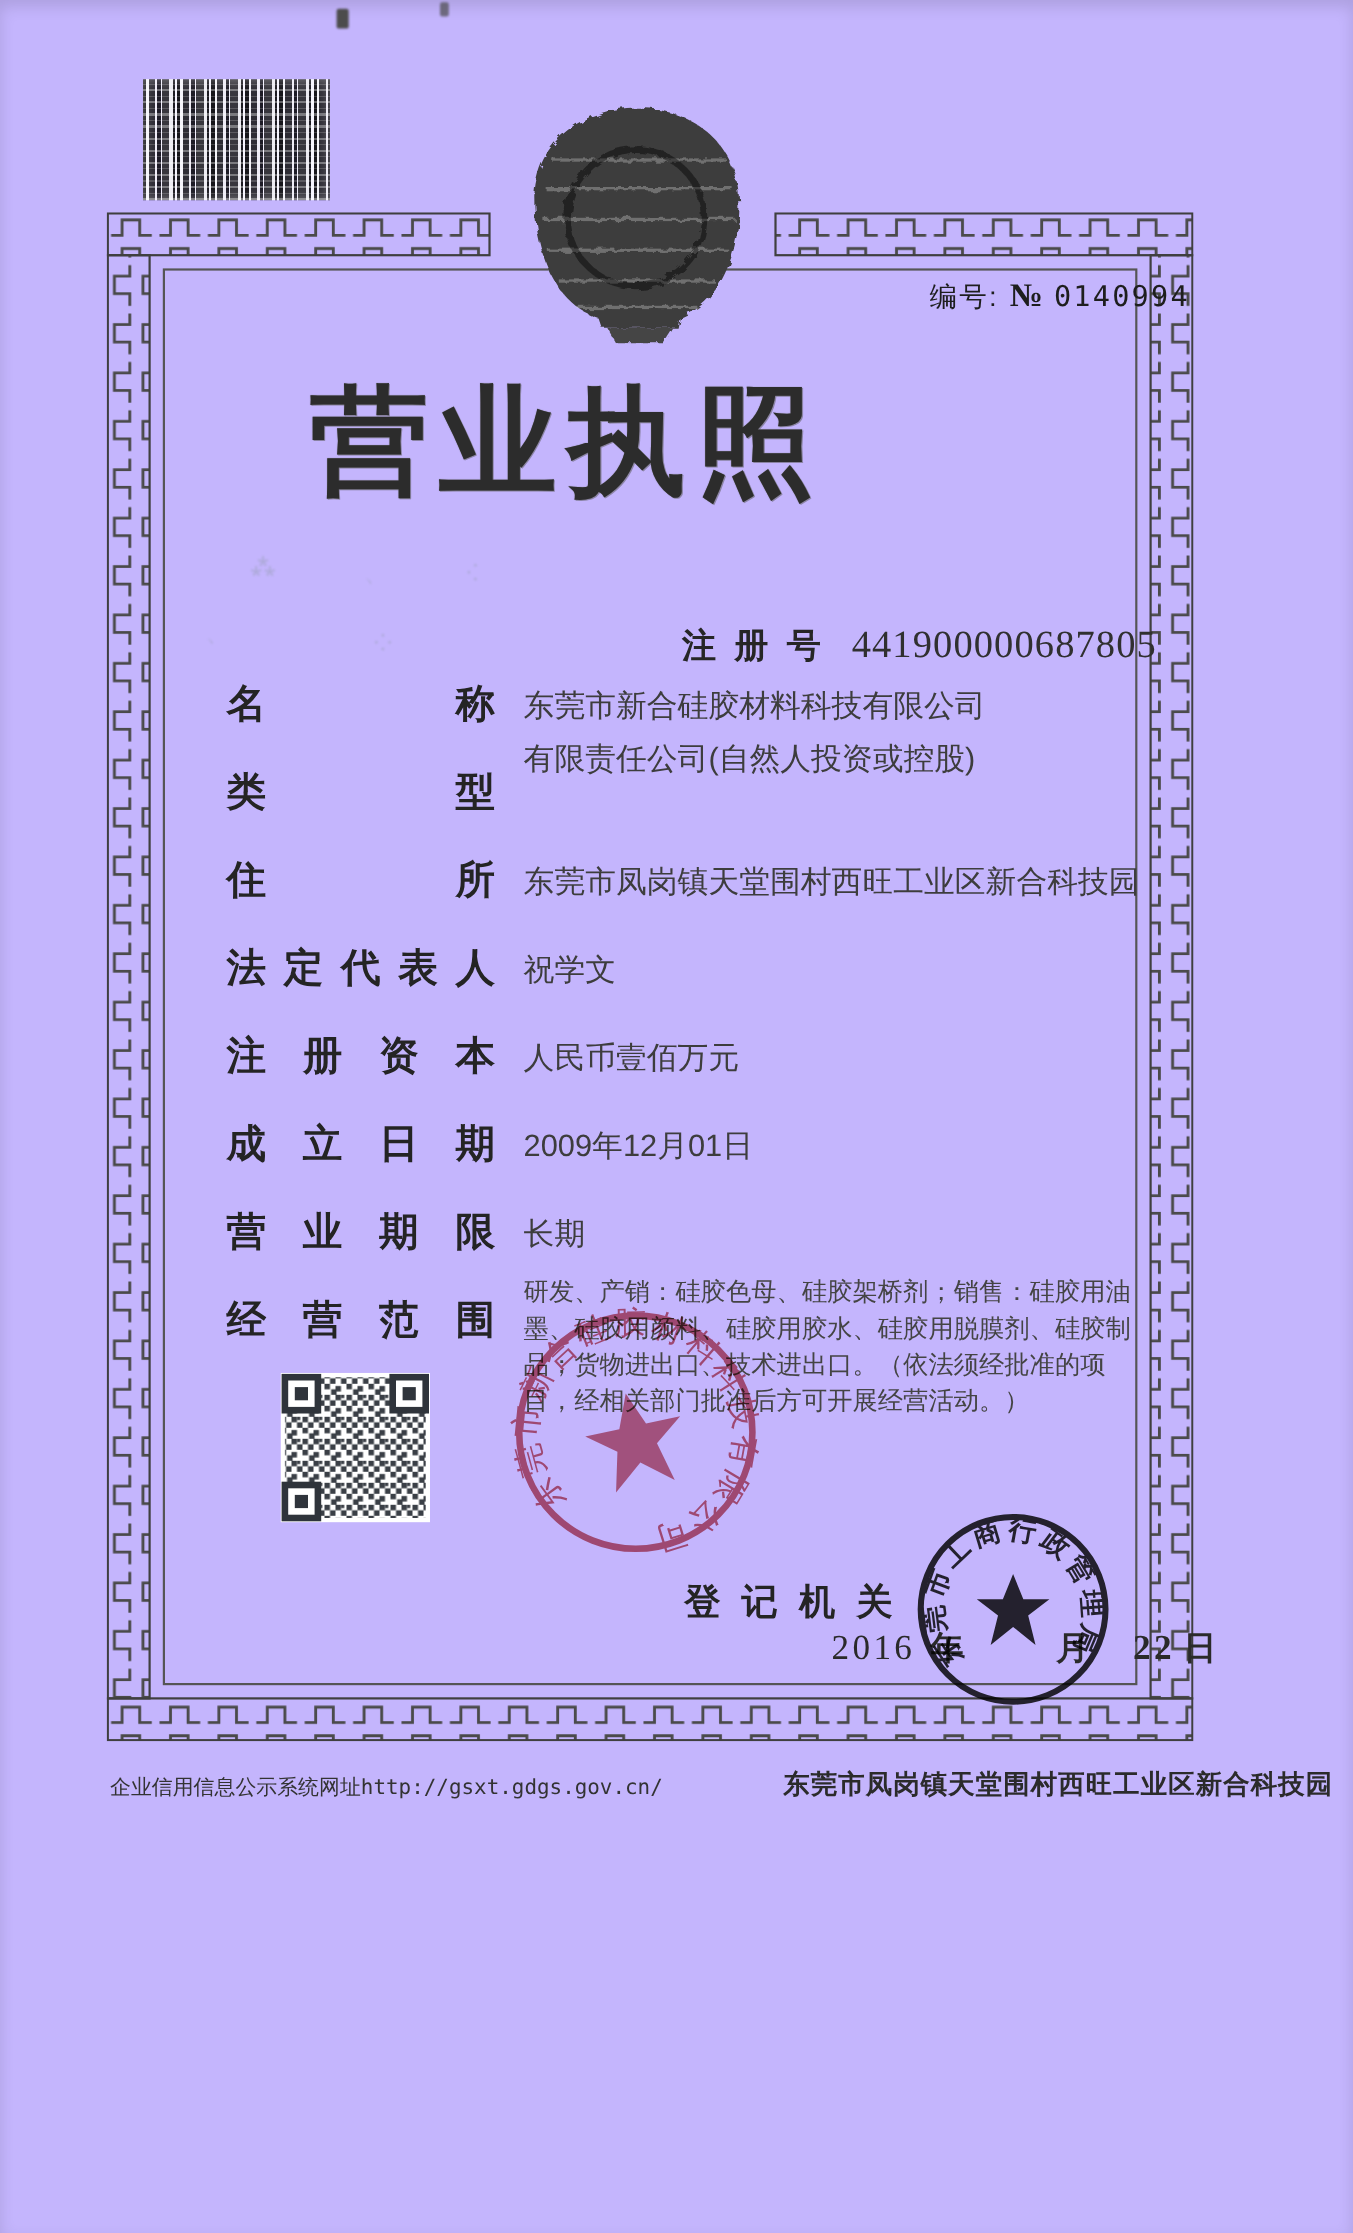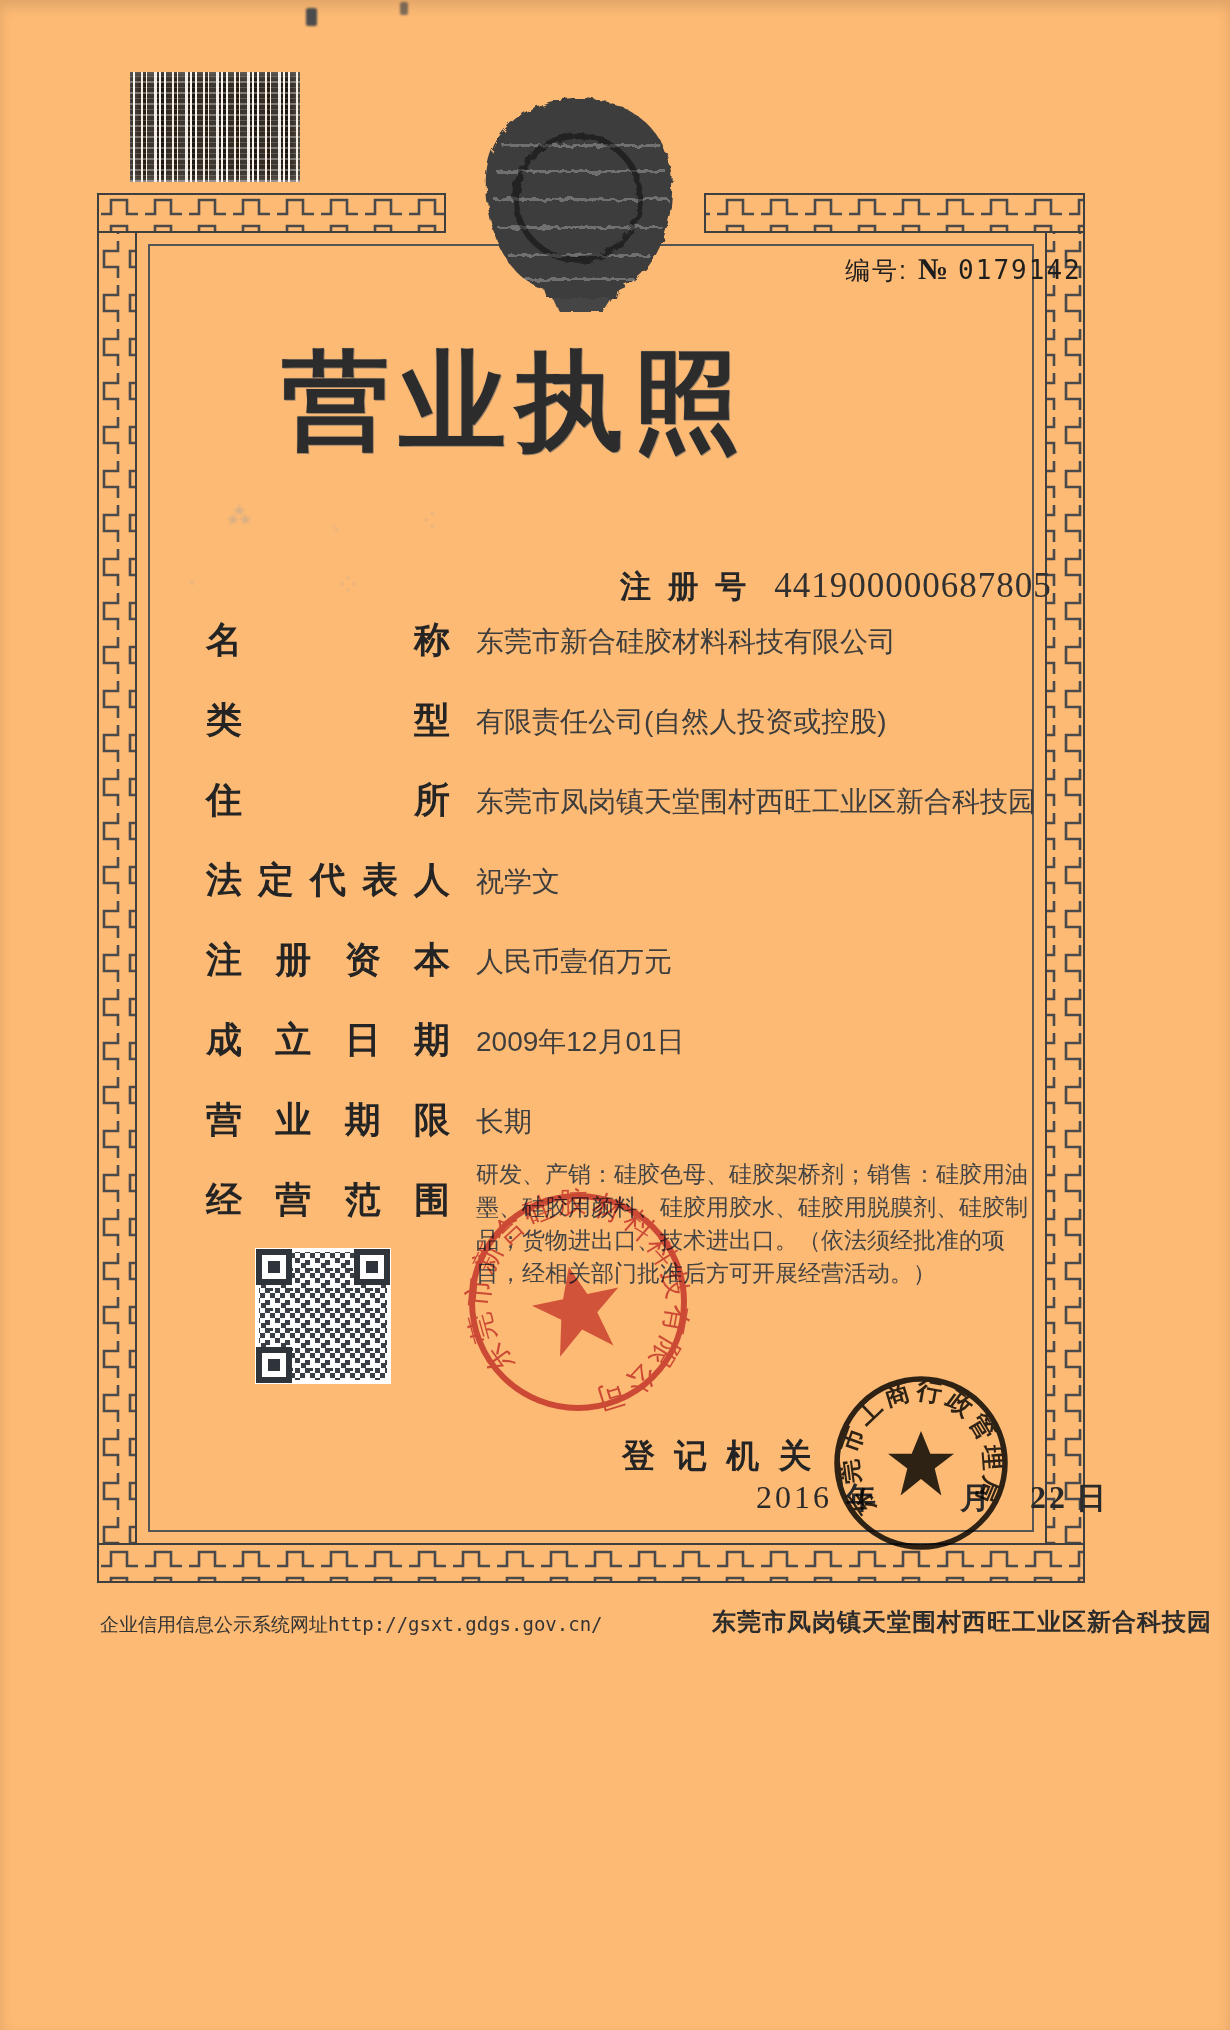--- a/index.html
+++ b/index.html
@@ -1,17 +1,17 @@
 <!DOCTYPE html>
 <html><head>
 <meta charset="utf-8">
 <style>
   html,body{margin:0;padding:0;background:#e9e9e9;}
   .page{
-    position:relative;width:1230px;height:2030px;background:#fdba74;
+    position:relative;width:1230px;height:2030px;background:#c4b5fd;
     overflow:hidden;font-family:"Liberation Sans",sans-serif;color:#222;
     box-shadow:inset 0 6px 14px rgba(0,0,0,.12);
   }
   .abs{position:absolute;}
 
   
   .scan-mark{position:absolute;background:#4c4c4c;filter:blur(1px);border-radius:2px;}
   .ghost{position:absolute;color:#8d99a6;opacity:.45;filter:blur(1.2px);font-size:20px;}
 
   
@@ -117,21 +117,21 @@
         <rect x="58" y="168" width="142" height="3"></rect>
         <rect x="74" y="192" width="110" height="3"></rect>
       </g>
       <circle cx="128" cy="112" r="62" fill="none" stroke="rgba(0,0,0,0.4)" stroke-width="6"></circle>
     </g>
   </svg>
 
   <div class="serial">
     <span class="lab">编号:</span>
     <span class="no">№</span>
-    <span class="num">0179142</span>
+    <span class="num">0140994</span>
   </div>
 
   <div class="ghost" style="left:228px;top:500px;">⁂</div>
   <div class="ghost" style="left:330px;top:512px;">﹅</div>
   <div class="ghost" style="left:424px;top:506px;">⁖</div>
   <div class="ghost" style="left:186px;top:566px;">﹆</div>
   <div class="ghost" style="left:340px;top:570px;">⁘</div>
 
   <div class="doc-title">
       <span>营</span>
@@ -148,21 +148,21 @@
   <div class="field-label" style="top:616px;">
       <span>名</span>
       <span>称</span>
     </div>
   <div class="field-value" style="top:624px;">东莞市新合硅胶材料科技有限公司</div>
 
   <div class="field-label" style="top:696px;">
       <span>类</span>
       <span>型</span>
     </div>
-  <div class="field-value" style="top:704px;">有限责任公司(自然人投资或控股)</div>
+  <div class="field-value" style="top:672px;">有限责任公司(自然人投资或控股)</div>
 
   <div class="field-label" style="top:776px;">
       <span>住</span>
       <span>所</span>
     </div>
   <div class="field-value" style="top:784px;">东莞市凤岗镇天堂围村西旺工业区新合科技园</div>
 
   <div class="field-label" style="top:856px;">
       <span>法</span>
       <span>定</span>

